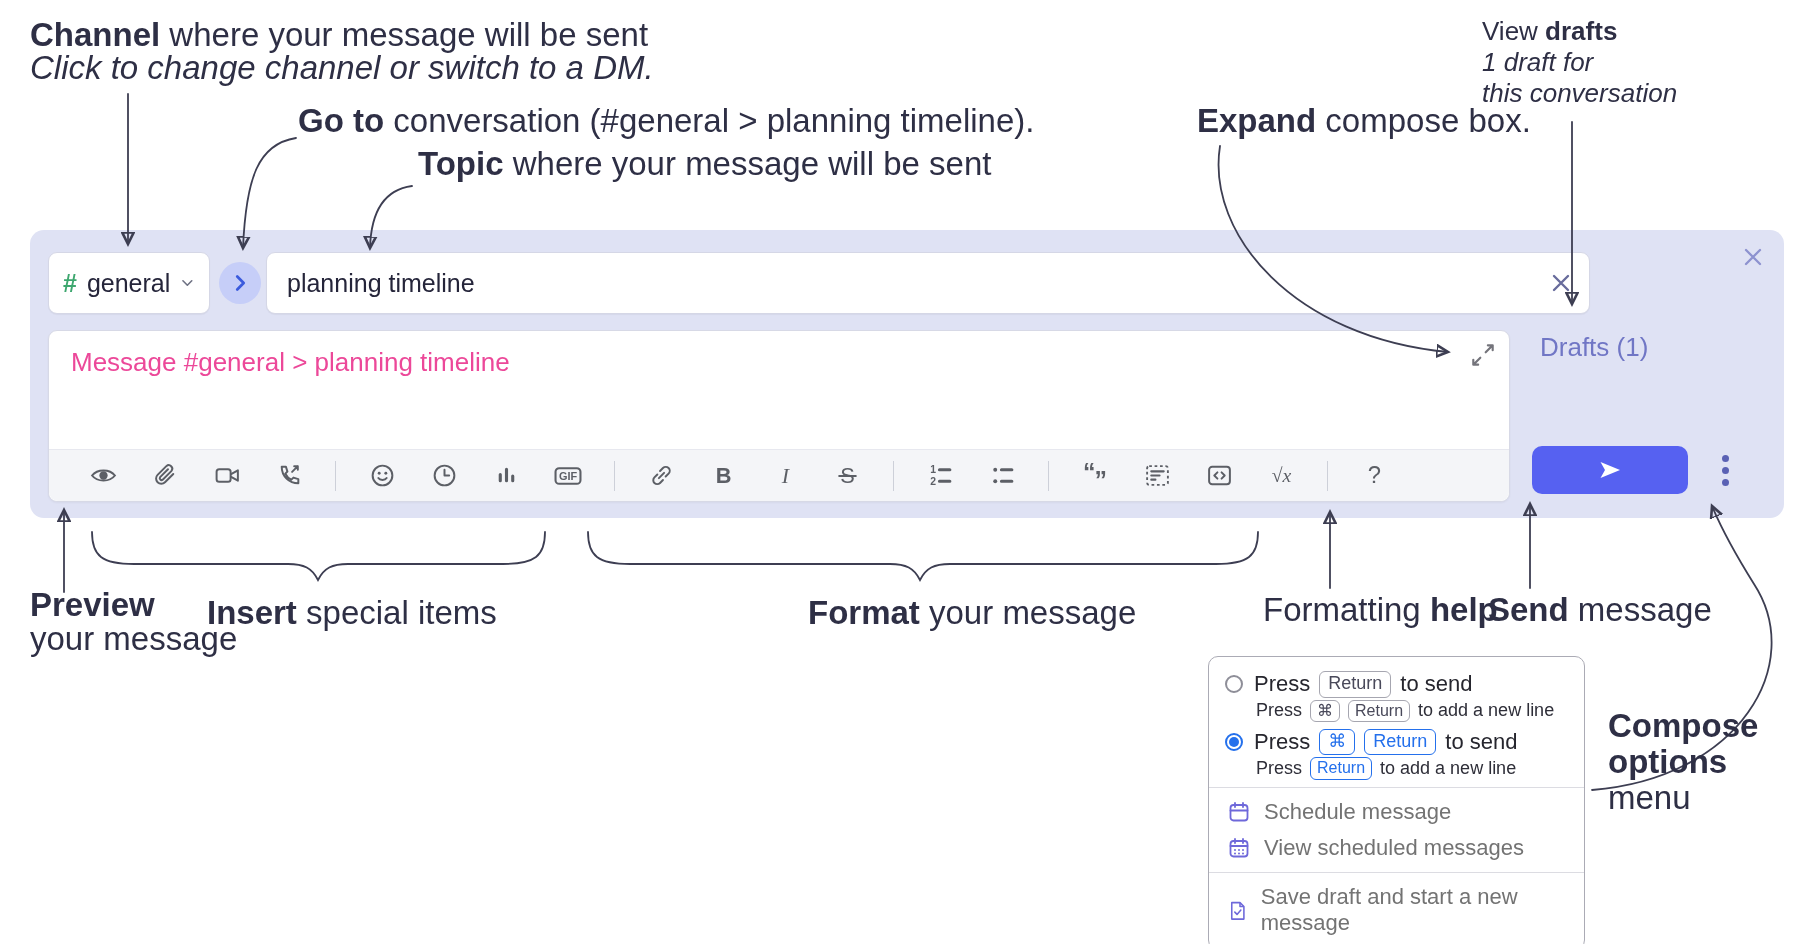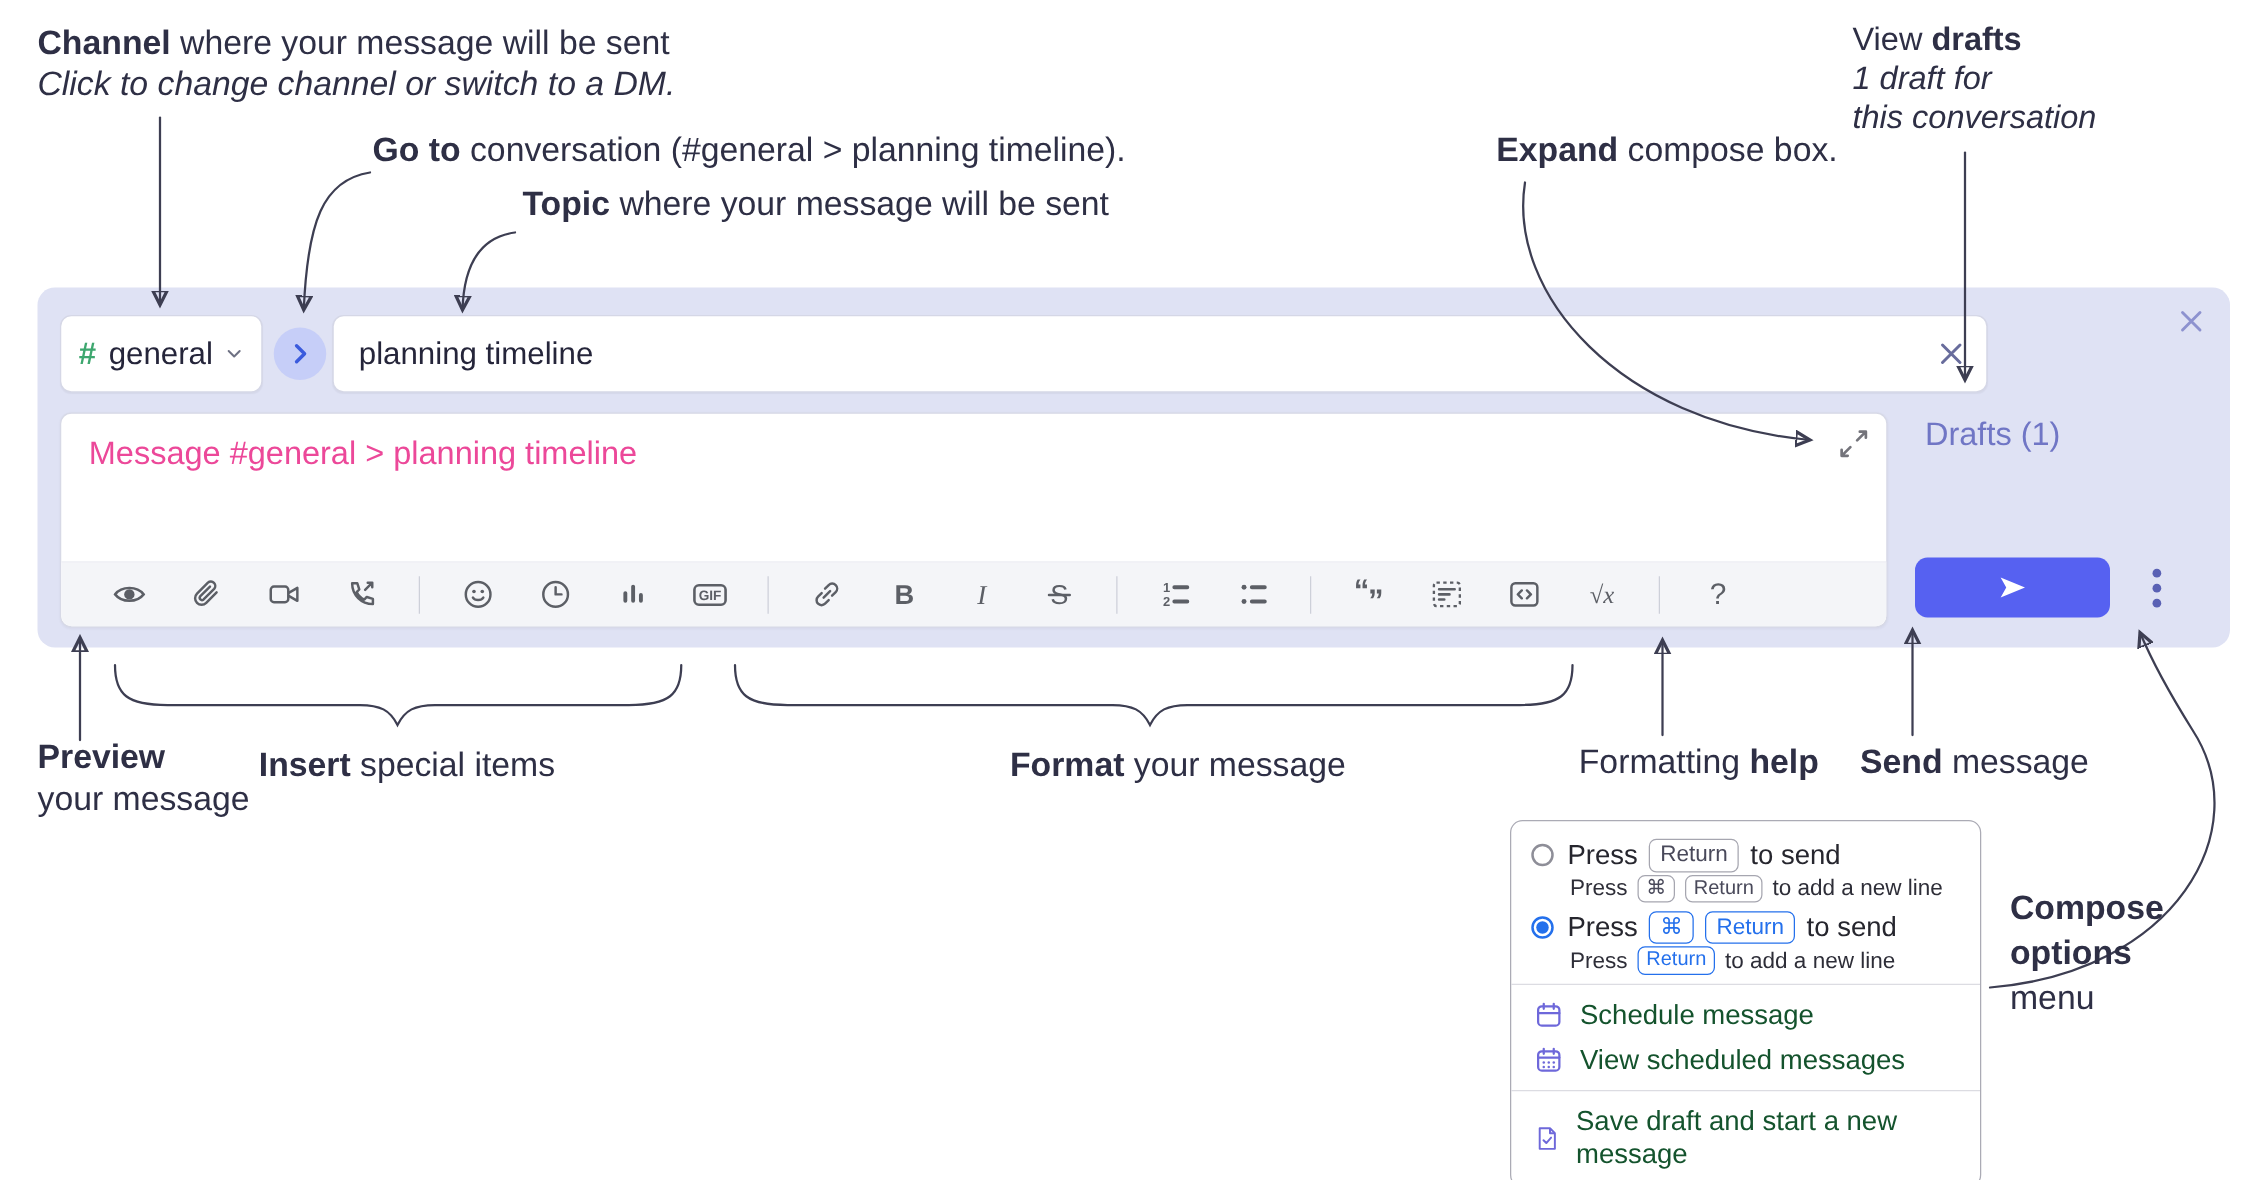--- a/index.html
+++ b/index.html
@@ -1,19 +1,19 @@
 <!DOCTYPE html>
 <html><head>
 <meta charset="utf-8">
 <style>
   html,body{margin:0;padding:0;background:#fff;}
   .page{position:relative;width:1814px;height:944px;background:#fff;overflow:hidden;
         font-family:"Liberation Sans",sans-serif;color:#2e2f45;}
   
-  .ann{position:absolute;font-size:27px;line-height:33px;color:#2e2f45;white-space:nowrap;z-index:4;}
+  .ann{position:absolute;font-size:33px;line-height:33px;color:#2e2f45;white-space:nowrap;z-index:4;}
   .ann .b{font-weight:bold;}
   .ann .i{font-style:italic;}
   .ann-viewdrafts{font-size:26px;line-height:31px;}
   .ann-compose{line-height:36px;margin-top:40px;}
   
   .overlay{position:absolute;left:0;top:0;z-index:3;pointer-events:none;}
   .overlay path{fill:none;stroke:#3d3e52;stroke-width:1.8;stroke-linecap:round;}
   
   .composer{position:absolute;left:30px;top:230px;width:1754px;height:288px;
             background:#dfe2f4;border-radius:14px;z-index:0;}
@@ -58,21 +58,21 @@
   .psub{display:flex;align-items:center;gap:8px;margin:1px 0 7px 31px;font-size:18px;color:#2e2e38;}
   .radio{width:18px;height:18px;border:2px solid #8e8e98;border-radius:50%;flex:0 0 auto;box-sizing:border-box;}
   .radio.sel{border-color:#2470ec;position:relative;}
   .radio.sel::after{content:'';position:absolute;left:2px;top:2px;right:2px;bottom:2px;
          background:#2470ec;border-radius:50%;}
   kbd{font-family:inherit;background:#fff;border:1.5px solid #a6a6b0;border-radius:6px;
          padding:1px 8px 2px;font-size:18px;color:#49495a;line-height:1.2;}
   kbd.sm{font-size:16px;padding:0 6px 1px;}
   kbd.blue{border-color:#2470ec;color:#2470ec;}
   .pdiv{height:1px;background:#dcdce2;margin:6px -16px;}
-  .pitem{display:flex;align-items:center;gap:13px;padding:5px 2px;font-size:22px;color:#14532d;cursor:pointer;}
+  .pitem{display:flex;align-items:center;gap:13px;padding:5px 2px;font-size:22px;color:#737373;cursor:pointer;}
 </style>
 </head>
 <body>
 
 <div class="page">
 
   <svg class="overlay" width="1814" height="944" viewBox="0 0 1814 944">
     <defs>
       <marker id="ah" viewBox="0 0 10 10" refX="8" refY="5" markerWidth="8" markerHeight="8" orient="auto">
         <path d="M0,1 L8,5 L0,9 Z" fill="#3d3e52" stroke="none"></path>

